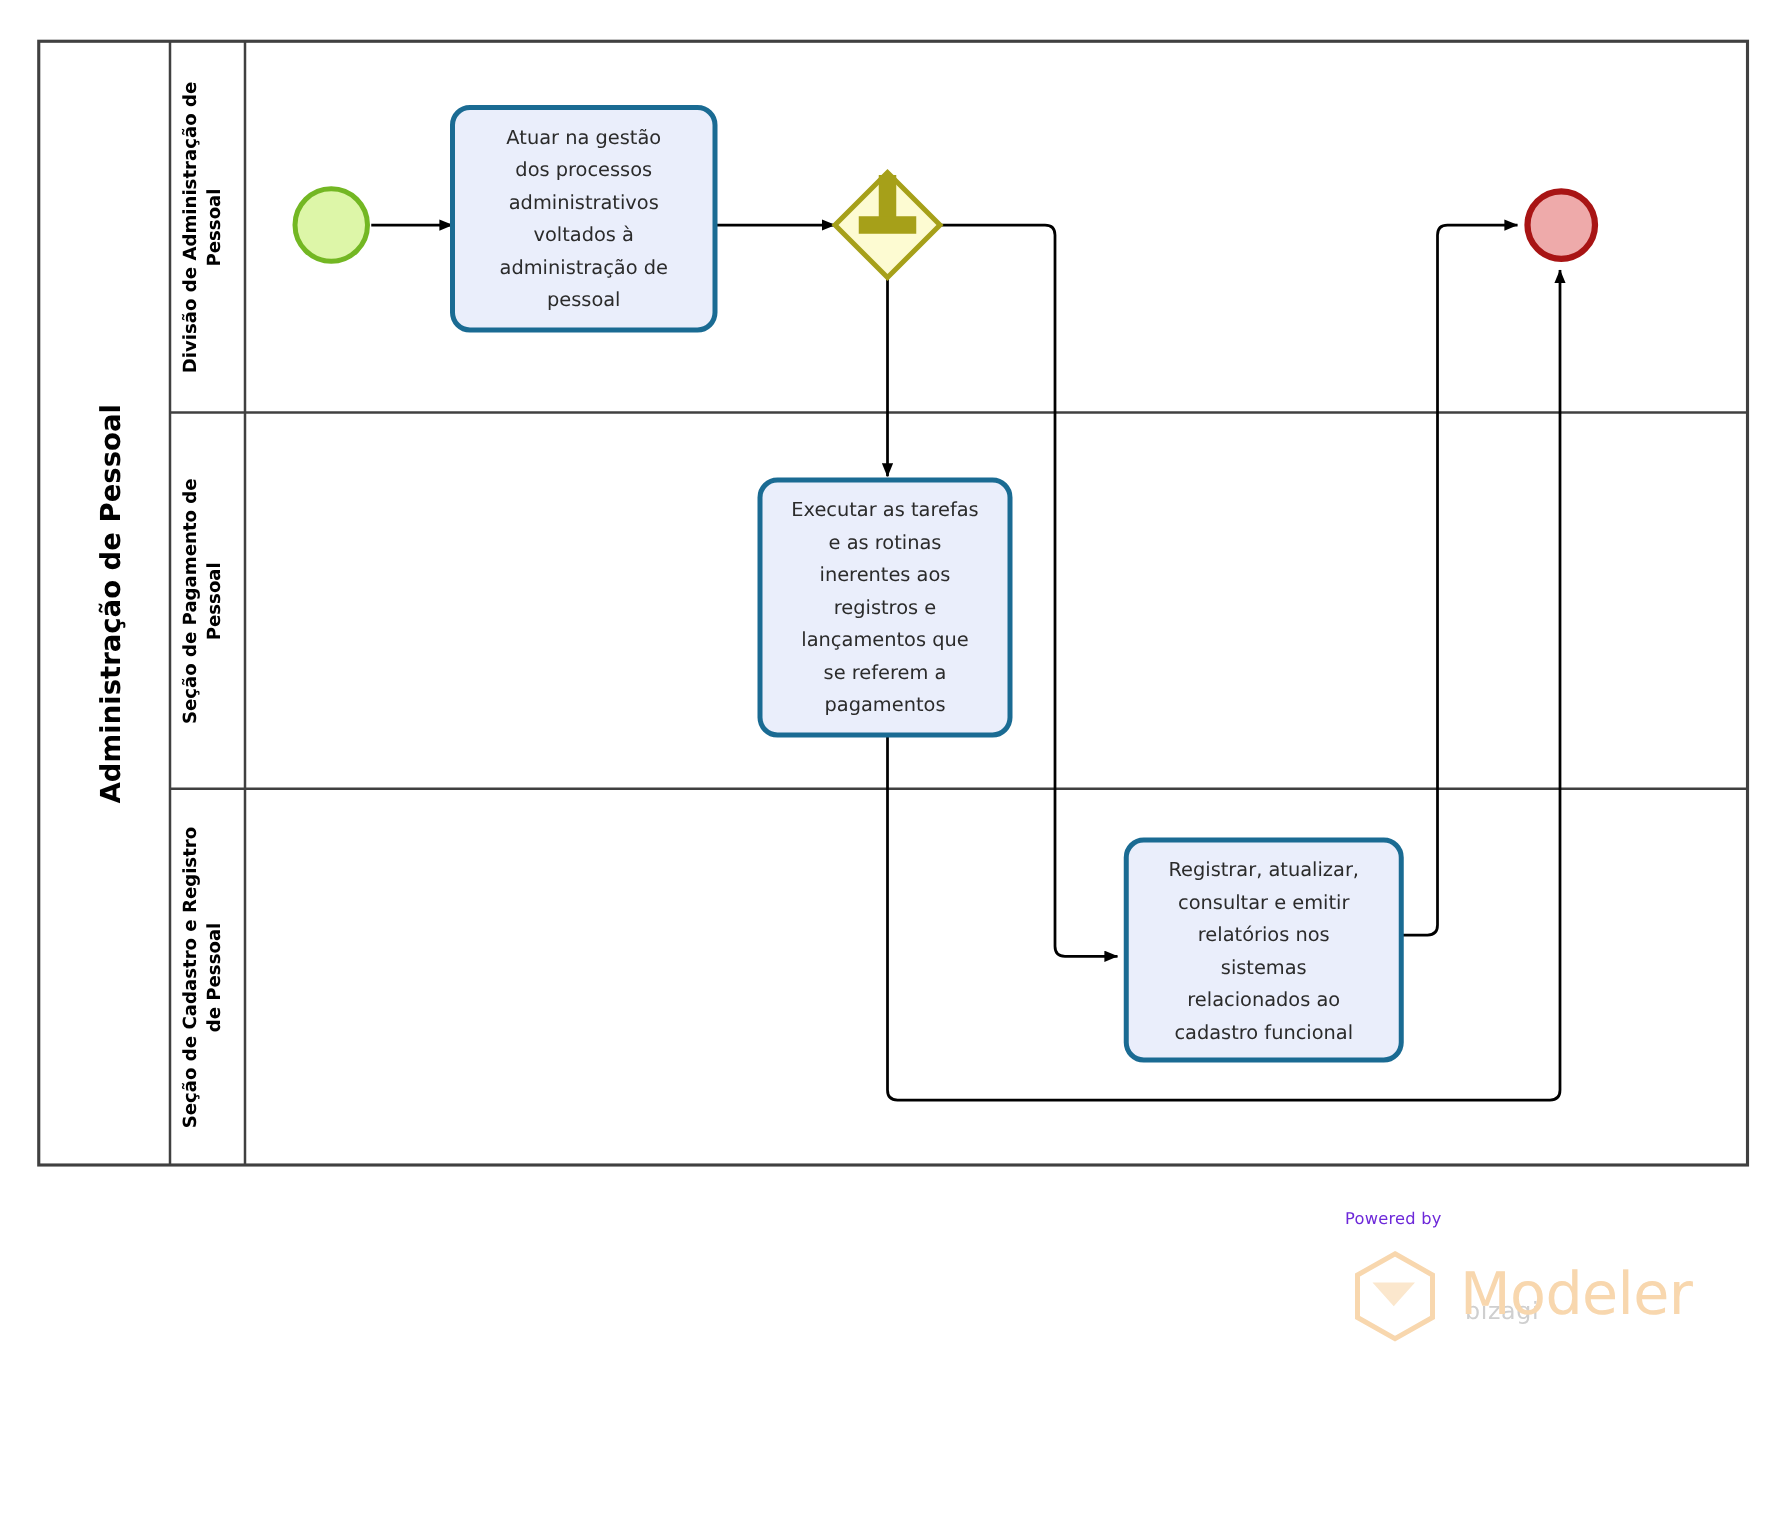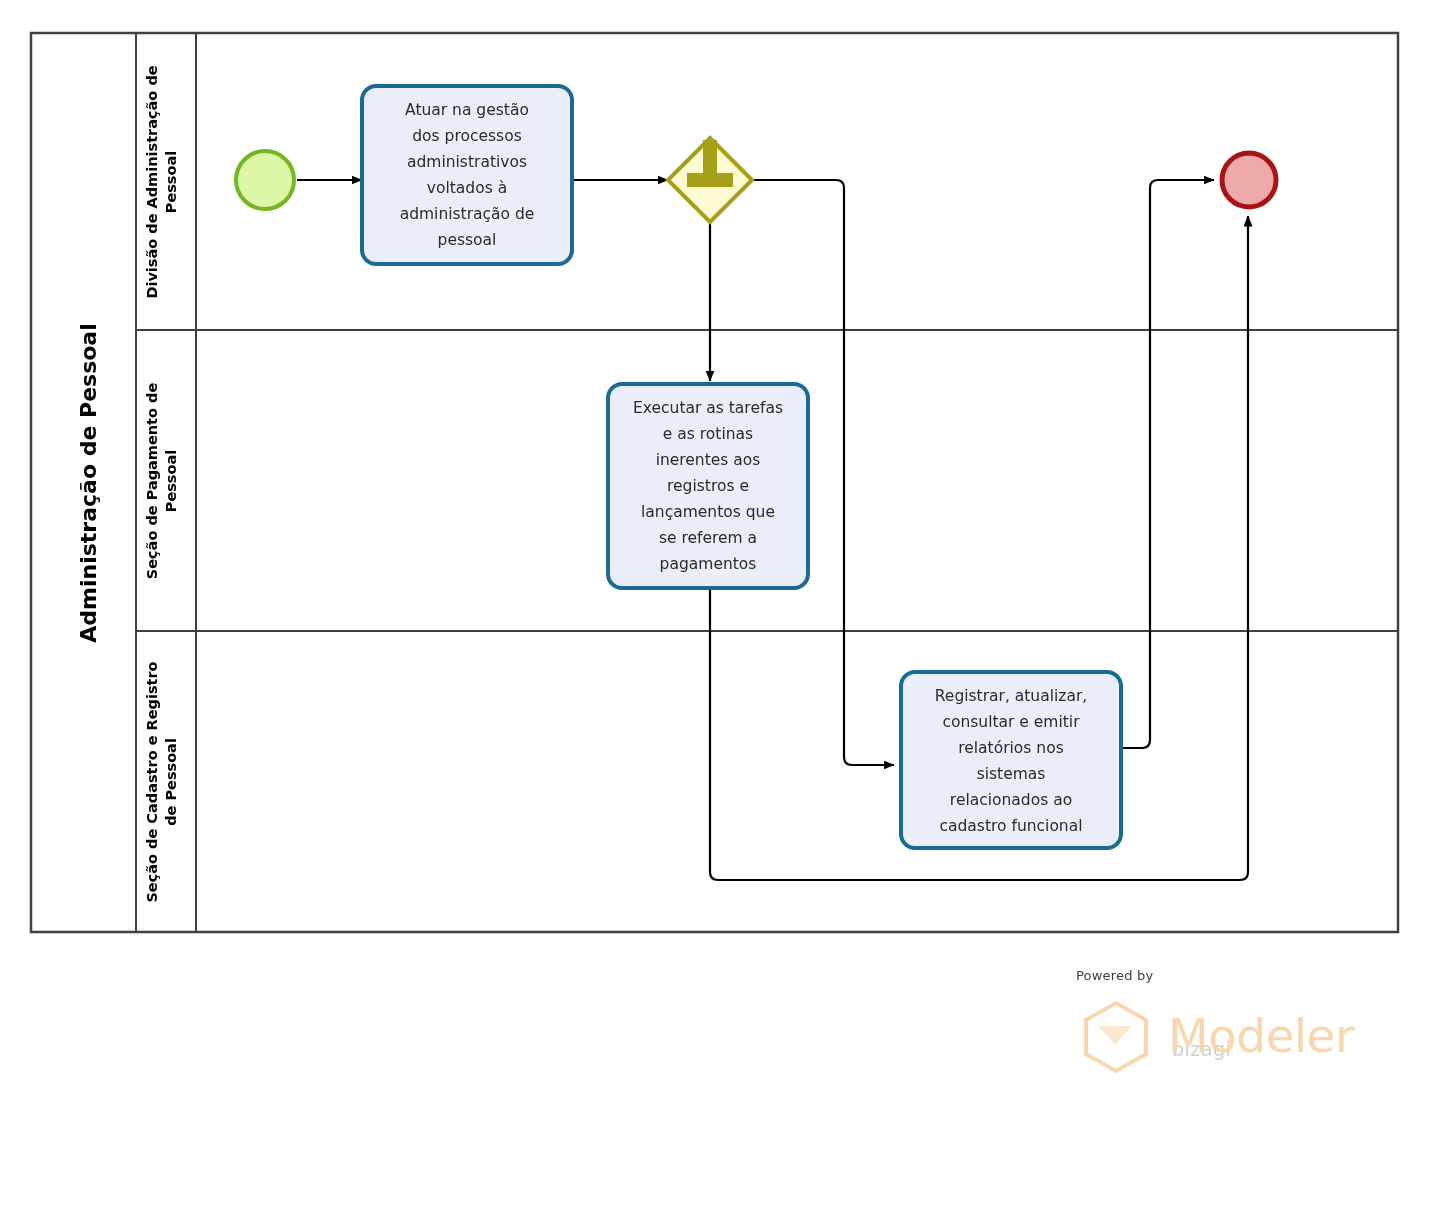--- a/index.html
+++ b/index.html
@@ -98,21 +98,21 @@
     height: 100px;
     pointer-events: none;
     user-select: none;
   }
   .wm-powered {
     position: absolute;
     left: 8px;
     top: 0px;
     font-family: "DejaVu Sans", "Liberation Sans", sans-serif;
     font-size: 13px;
-    color: #404040;
+    color: #6d28d9;
     letter-spacing: 0.2px;
   }
   .wm-bizagi {
     position: absolute;
     left: 104px;
     top: 30px;
     font-family: "DejaVu Sans", "Liberation Sans", sans-serif;
     font-size: 19px;
     color: #cfcfcf;
     letter-spacing: 0.5px;

